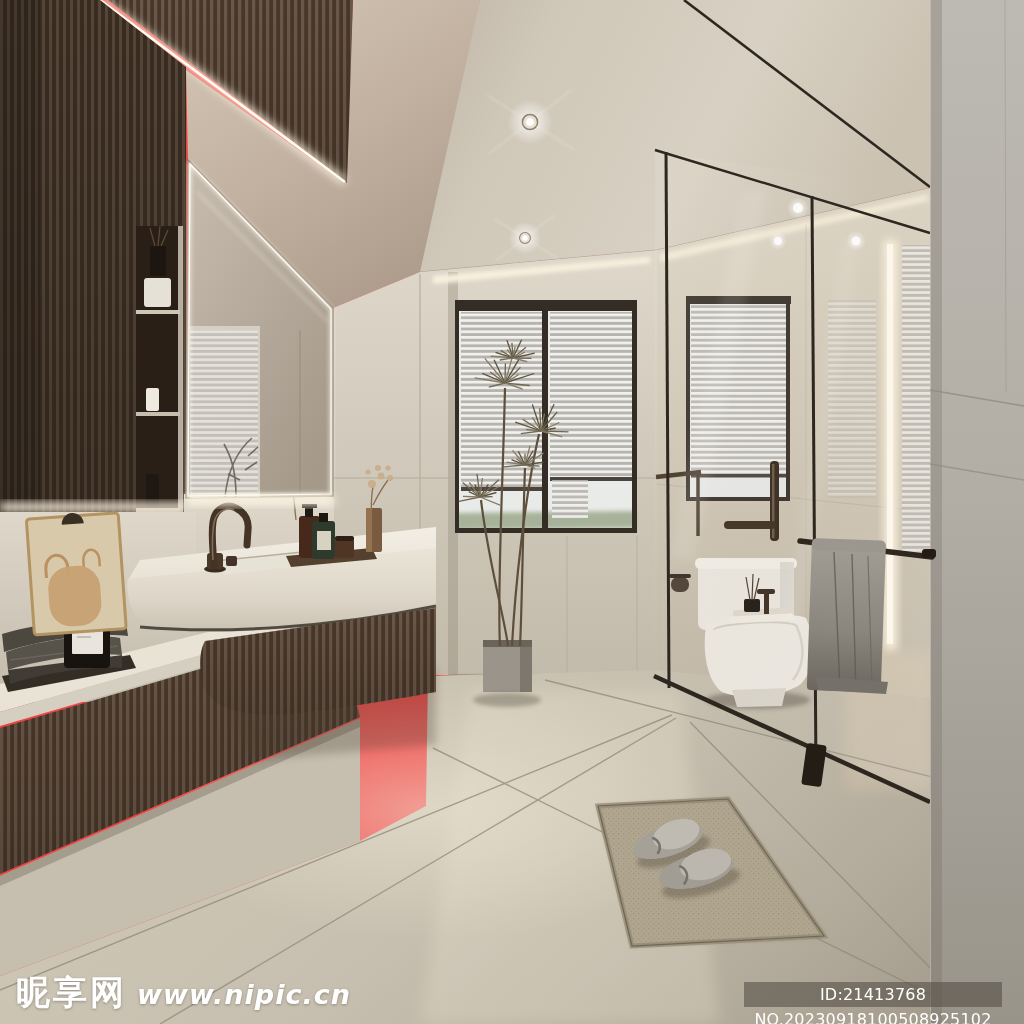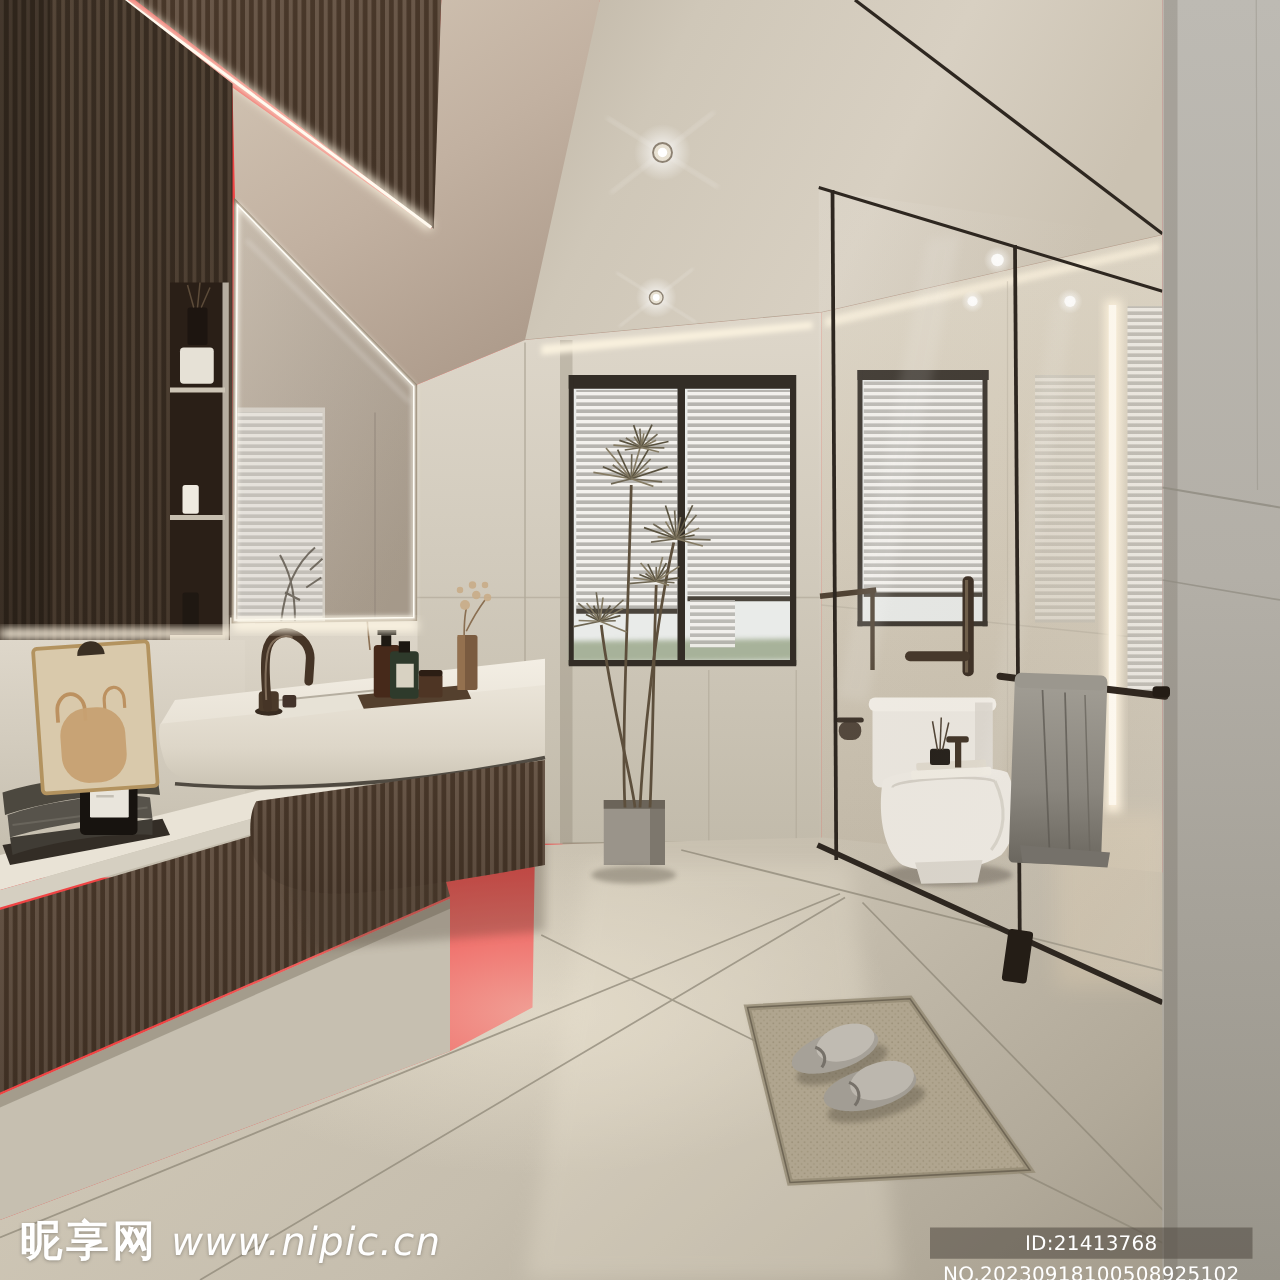--- a/index.html
+++ b/index.html
@@ -1,21 +1,21 @@
 <!DOCTYPE html>
 <html><head>
 <meta charset="utf-8">
 <style>
   html,body{margin:0;padding:0;background:#222;}
   #stage{position:relative;width:1024px;height:1024px;overflow:hidden;background:#ef4444;font-family:"DejaVu Sans","Liberation Sans",sans-serif;}
   #stage svg{position:absolute;left:0;top:0;}
   .wm-logo{position:absolute;left:16px;top:970px;display:flex;align-items:baseline;gap:10px;color:#fff;
     text-shadow:0 1px 3px rgba(0,0,0,.28);}
   .wm-logo .cn{font-size:34px;font-weight:800;letter-spacing:3px;}
-  .wm-logo .url{font-size:31px;font-weight:400;font-style:italic;letter-spacing:1px;}
+  .wm-logo .url{font-size:27px;font-weight:700;font-style:italic;letter-spacing:1px;}
   .wm-id{position:absolute;left:744px;top:982px;width:258px;height:25px;background:rgba(82,76,68,.58);
     border-radius:0;color:#fff;font-size:16px;line-height:25px;text-align:center;letter-spacing:.2px;
     font-family:"DejaVu Sans","Liberation Sans",sans-serif;}
 </style>
 </head>
 <body>
 
 <div id="stage">
 <svg width="1024" height="1024" viewBox="0 0 1024 1024">
 <defs>

